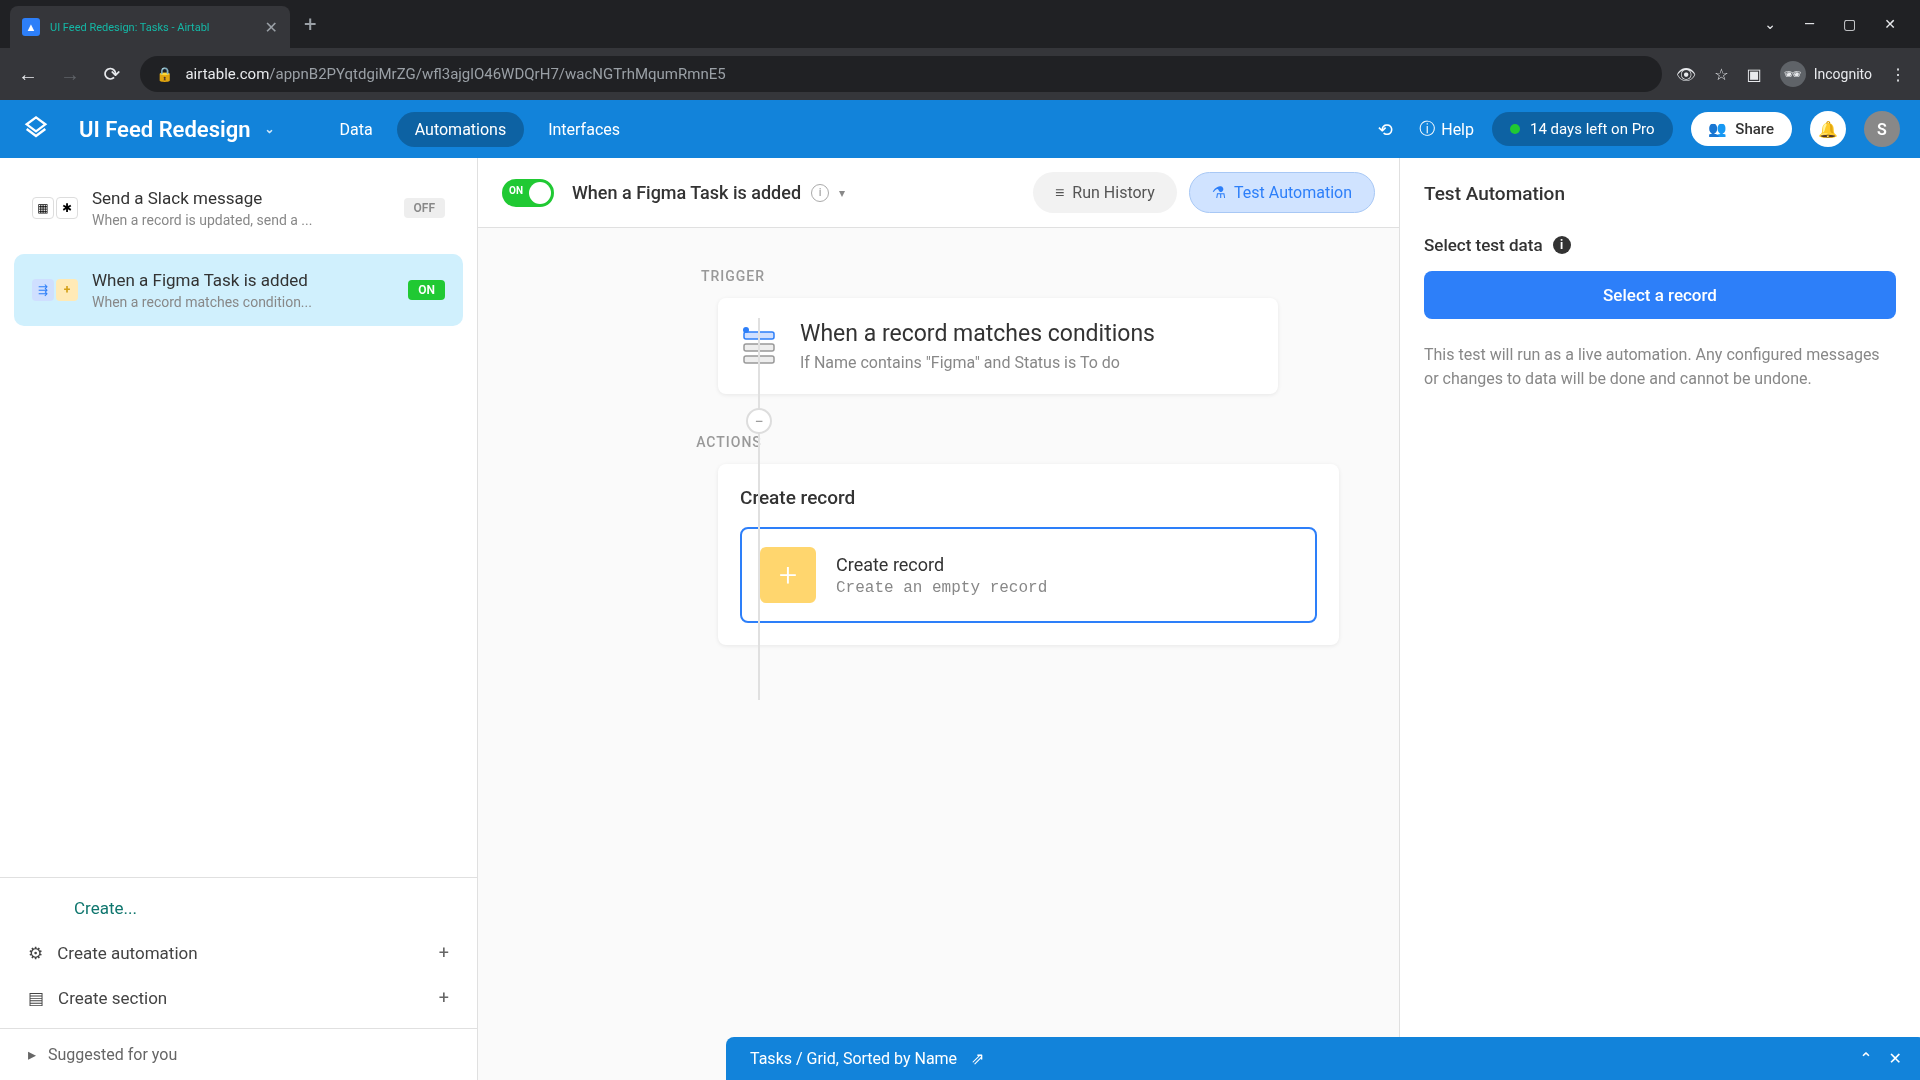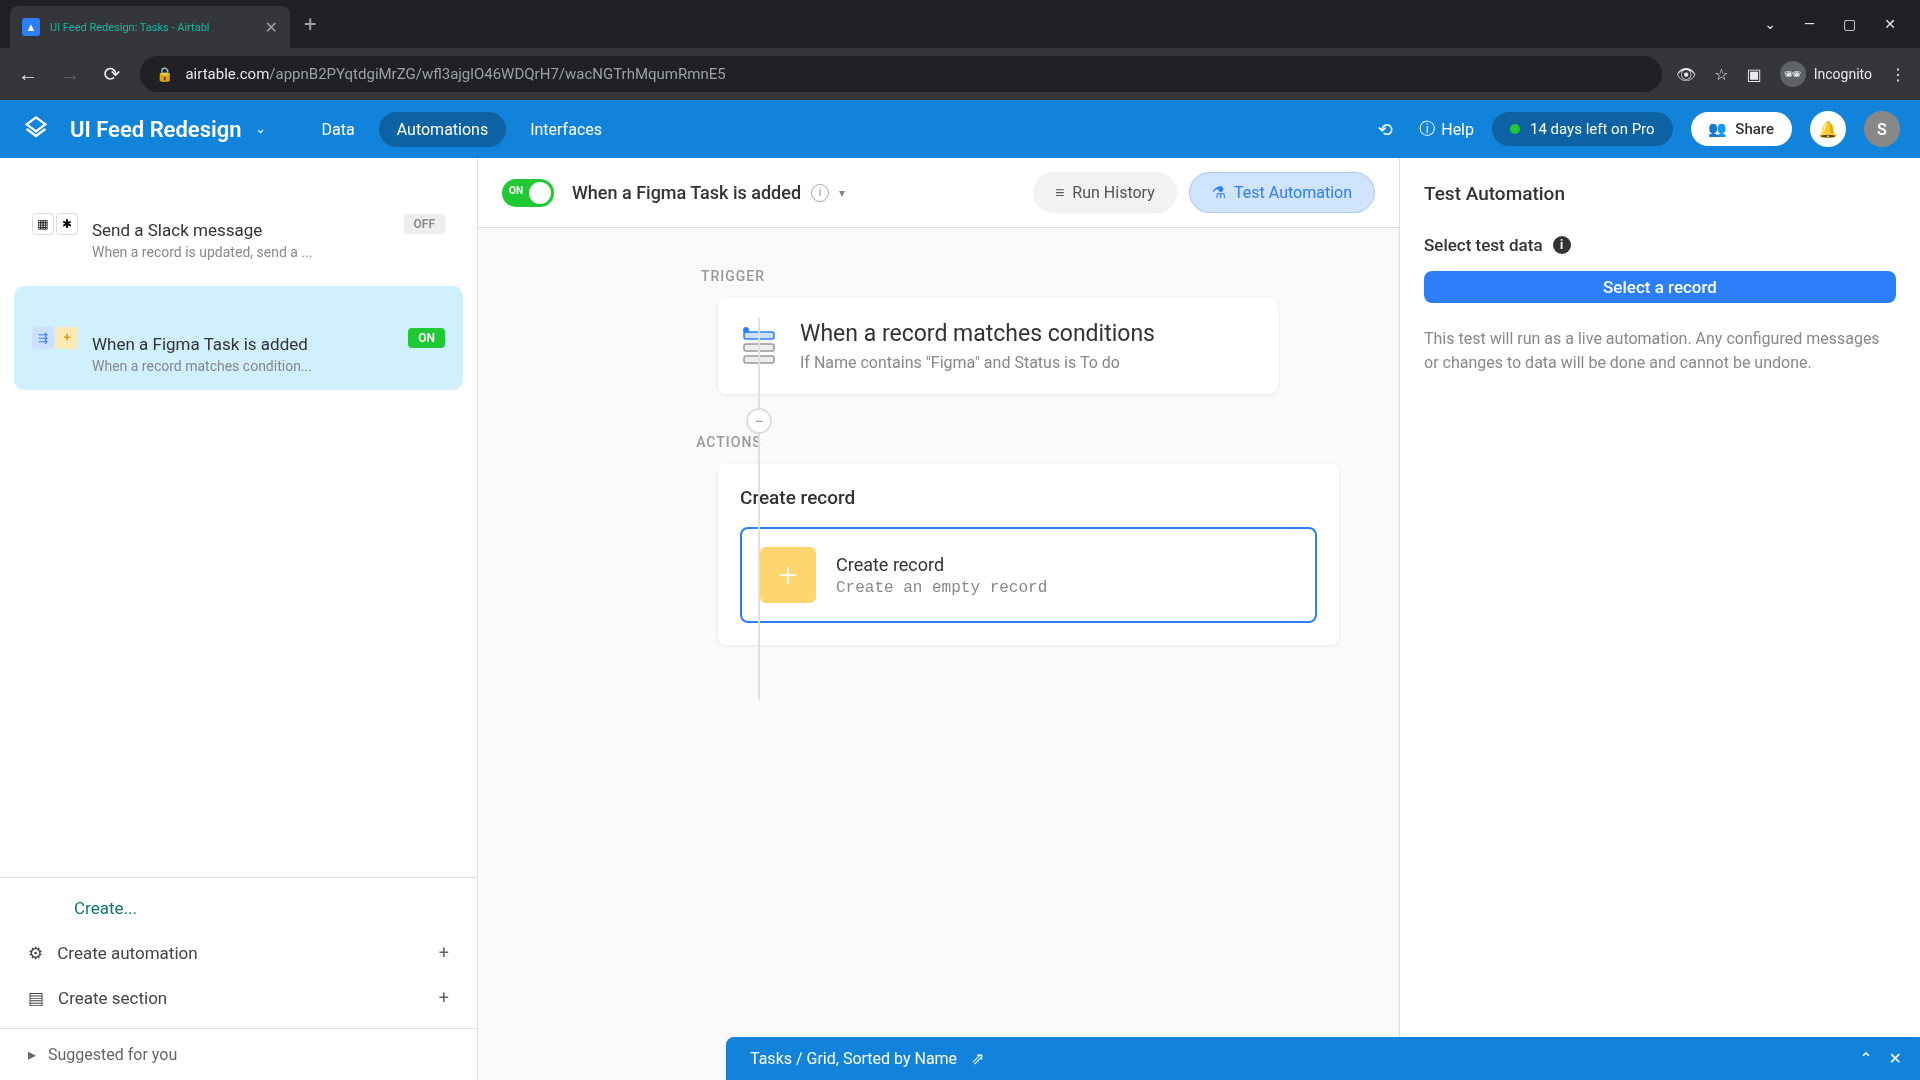--- a/index.html
+++ b/index.html
@@ -21,21 +21,21 @@
 .url-bar { flex: 1; background: #202124; border-radius: 20px; height: 36px; display: flex; align-items: center; padding: 0 16px; gap: 12px; }
 .lock-icon { color: #9aa0a6; font-size: 14px; }
 .url-text { color: #e8eaed; font-size: 15px; }
 .url-text .domain { color: #e8eaed; }
 .url-text .path { color: #9aa0a6; }
 .addr-icons { display: flex; gap: 18px; align-items: center; color: #e8eaed; }
 .incognito-badge { display: flex; align-items: center; gap: 8px; color: #e8eaed; font-size: 14px; }
 .incognito-icon { width: 26px; height: 26px; background: #5f6368; border-radius: 50%; display: flex; align-items: center; justify-content: center; }
 
 
-.app-header { background: #1283da; height: 58px; display: flex; align-items: center; padding: 0 20px; gap: 18px; color: #fff; }
+.app-header { background: #1283da; height: 58px; display: flex; align-items: center; padding: 0 20px; gap: 27px; color: #fff; }
 .app-logo { width: 32px; height: 32px; display: flex; align-items: center; justify-content: center; }
 .app-logo svg { width: 28px; height: 28px; }
 .base-name { font-size: 22px; font-weight: 600; display: flex; align-items: center; gap: 14px; }
 .dropdown-caret { font-size: 12px; opacity: 0.8; }
 .header-tabs { display: flex; gap: 6px; margin-left: 20px; }
 .header-tab { padding: 8px 18px; border-radius: 20px; font-size: 16px; cursor: pointer; }
 .header-tab.active { background: rgba(0,0,0,0.25); }
 .header-right { margin-left: auto; display: flex; align-items: center; gap: 18px; }
 .header-icon-btn { width: 32px; height: 32px; display: flex; align-items: center; justify-content: center; font-size: 18px; cursor: pointer; }
 .help-btn { display: flex; align-items: center; gap: 6px; font-size: 16px; cursor: pointer; }
@@ -55,21 +55,21 @@
 .hamburger span { width: 20px; height: 2px; background: #333; }
 .automation-list { flex: 1; padding: 14px; overflow-y: auto; }
 .automation-item { padding: 16px 18px; border-radius: 10px; margin-bottom: 10px; cursor: pointer; display: flex; align-items: center; gap: 14px; }
 .automation-item.active { background: #d0f0fd; }
 .automation-icons { display: flex; gap: 2px; }
 .mini-icon { width: 22px; height: 22px; border-radius: 4px; display: flex; align-items: center; justify-content: center; font-size: 12px; }
 .mini-icon.airtable { background: #fff; border: 1px solid #ddd; }
 .mini-icon.slack { background: #fff; border: 1px solid #ddd; }
 .mini-icon.trigger { background: #cfdfff; color: #2d7ff9; }
 .mini-icon.plus-yellow { background: #ffeab6; color: #d4a017; font-weight: bold; }
-.automation-text { flex: 1; min-width: 0; margin-top: 32px; }
+.automation-text { flex: 1; min-width: 0; }
 .automation-title { font-size: 17px; color: #333; margin-bottom: 4px; white-space: nowrap; overflow: hidden; text-overflow: ellipsis; }
 .automation-desc { font-size: 14px; color: #888; white-space: nowrap; overflow: hidden; text-overflow: ellipsis; }
 .automation-badge { padding: 3px 10px; border-radius: 4px; font-size: 12px; font-weight: 600; }
 .automation-badge.off { background: #eee; color: #888; }
 .automation-badge.on { background: #20c933; color: #fff; }
 .sidebar-footer { border-top: 1px solid #e0e0e0; padding: 8px 0; }
 .sidebar-footer-item { padding: 12px 28px; display: flex; align-items: center; gap: 14px; font-size: 17px; color: #444; cursor: pointer; }
 .sidebar-footer-item .plus { margin-left: auto; color: #666; font-size: 18px; }
 .sidebar-footer-item.muted { color: #0f766e; margin-left: 46px; }
 .suggested { padding: 16px 28px; display: flex; align-items: center; gap: 12px; color: #666; font-size: 16px; border-top: 1px solid #e0e0e0; }
@@ -104,21 +104,21 @@
 .action-step { border: 2.5px solid #2d7ff9; border-radius: 8px; padding: 18px; display: flex; gap: 20px; align-items: center; }
 .action-icon { width: 56px; height: 56px; background: #ffd66e; border-radius: 6px; display: flex; align-items: center; justify-content: center; color: #fff; font-size: 32px; font-weight: 300; }
 .action-title { font-size: 18px; color: #333; margin-bottom: 4px; }
 .action-desc { font-size: 16px; color: #888; font-family: Liberation Mono, monospace; }
 
 
 .right-panel { width: 520px; background: #fff; padding: 24px; }
 .panel-title { font-size: 19px; font-weight: 500; color: #333; margin-bottom: 30px; }
 .panel-section-label { font-size: 17px; font-weight: 500; color: #333; margin-bottom: 16px; display: flex; align-items: center; gap: 10px; }
 .info-dot { width: 18px; height: 18px; background: #333; color: #fff; border-radius: 50%; display: flex; align-items: center; justify-content: center; font-size: 12px; font-weight: bold; }
-.select-record-btn { width: 100%; background: #2d7ff9; color: #fff; border: none; border-radius: 8px; padding: 6px; font-size: 17px; font-weight: 500; cursor: pointer; margin-bottom: 24px; }
+.select-record-btn { width: 100%; background: #2d7ff9; color: #fff; border: none; border-radius: 8px; padding: 14px; font-size: 17px; font-weight: 500; cursor: pointer; margin-bottom: 24px; }
 .panel-text { font-size: 16px; color: #888; line-height: 1.5; }
 
 
 .bottom-bar { position: absolute; bottom: 0; left: 248px; background: #1283da; color: #fff; padding: 12px 24px; border-radius: 8px 8px 0 0; display: flex; align-items: center; gap: 14px; font-size: 16px; min-width: 1200px; }
 .bottom-bar-right { margin-left: auto; display: flex; gap: 16px; }
 .bottom-bar-icon { cursor: pointer; font-size: 16px; }
 </style>
 </head>
 <body>
 

